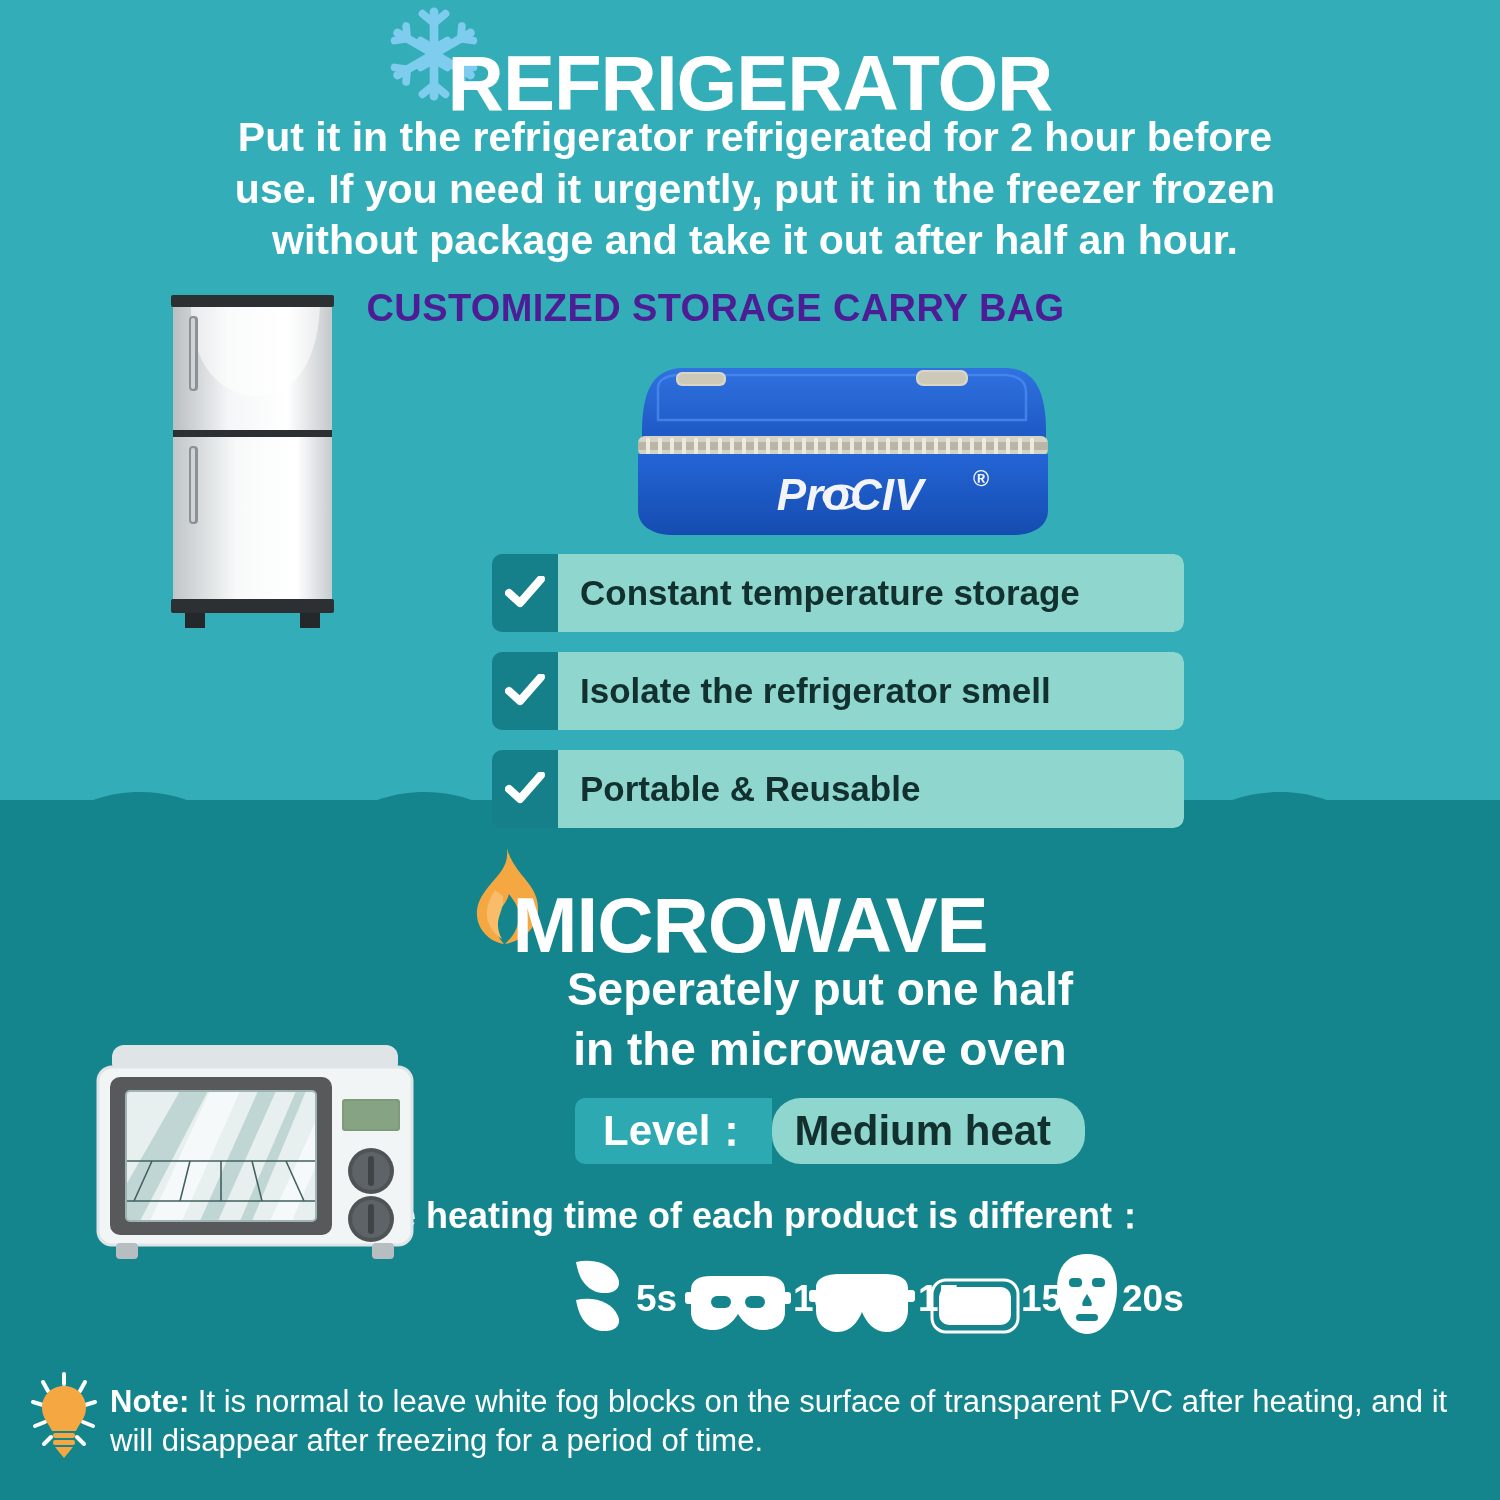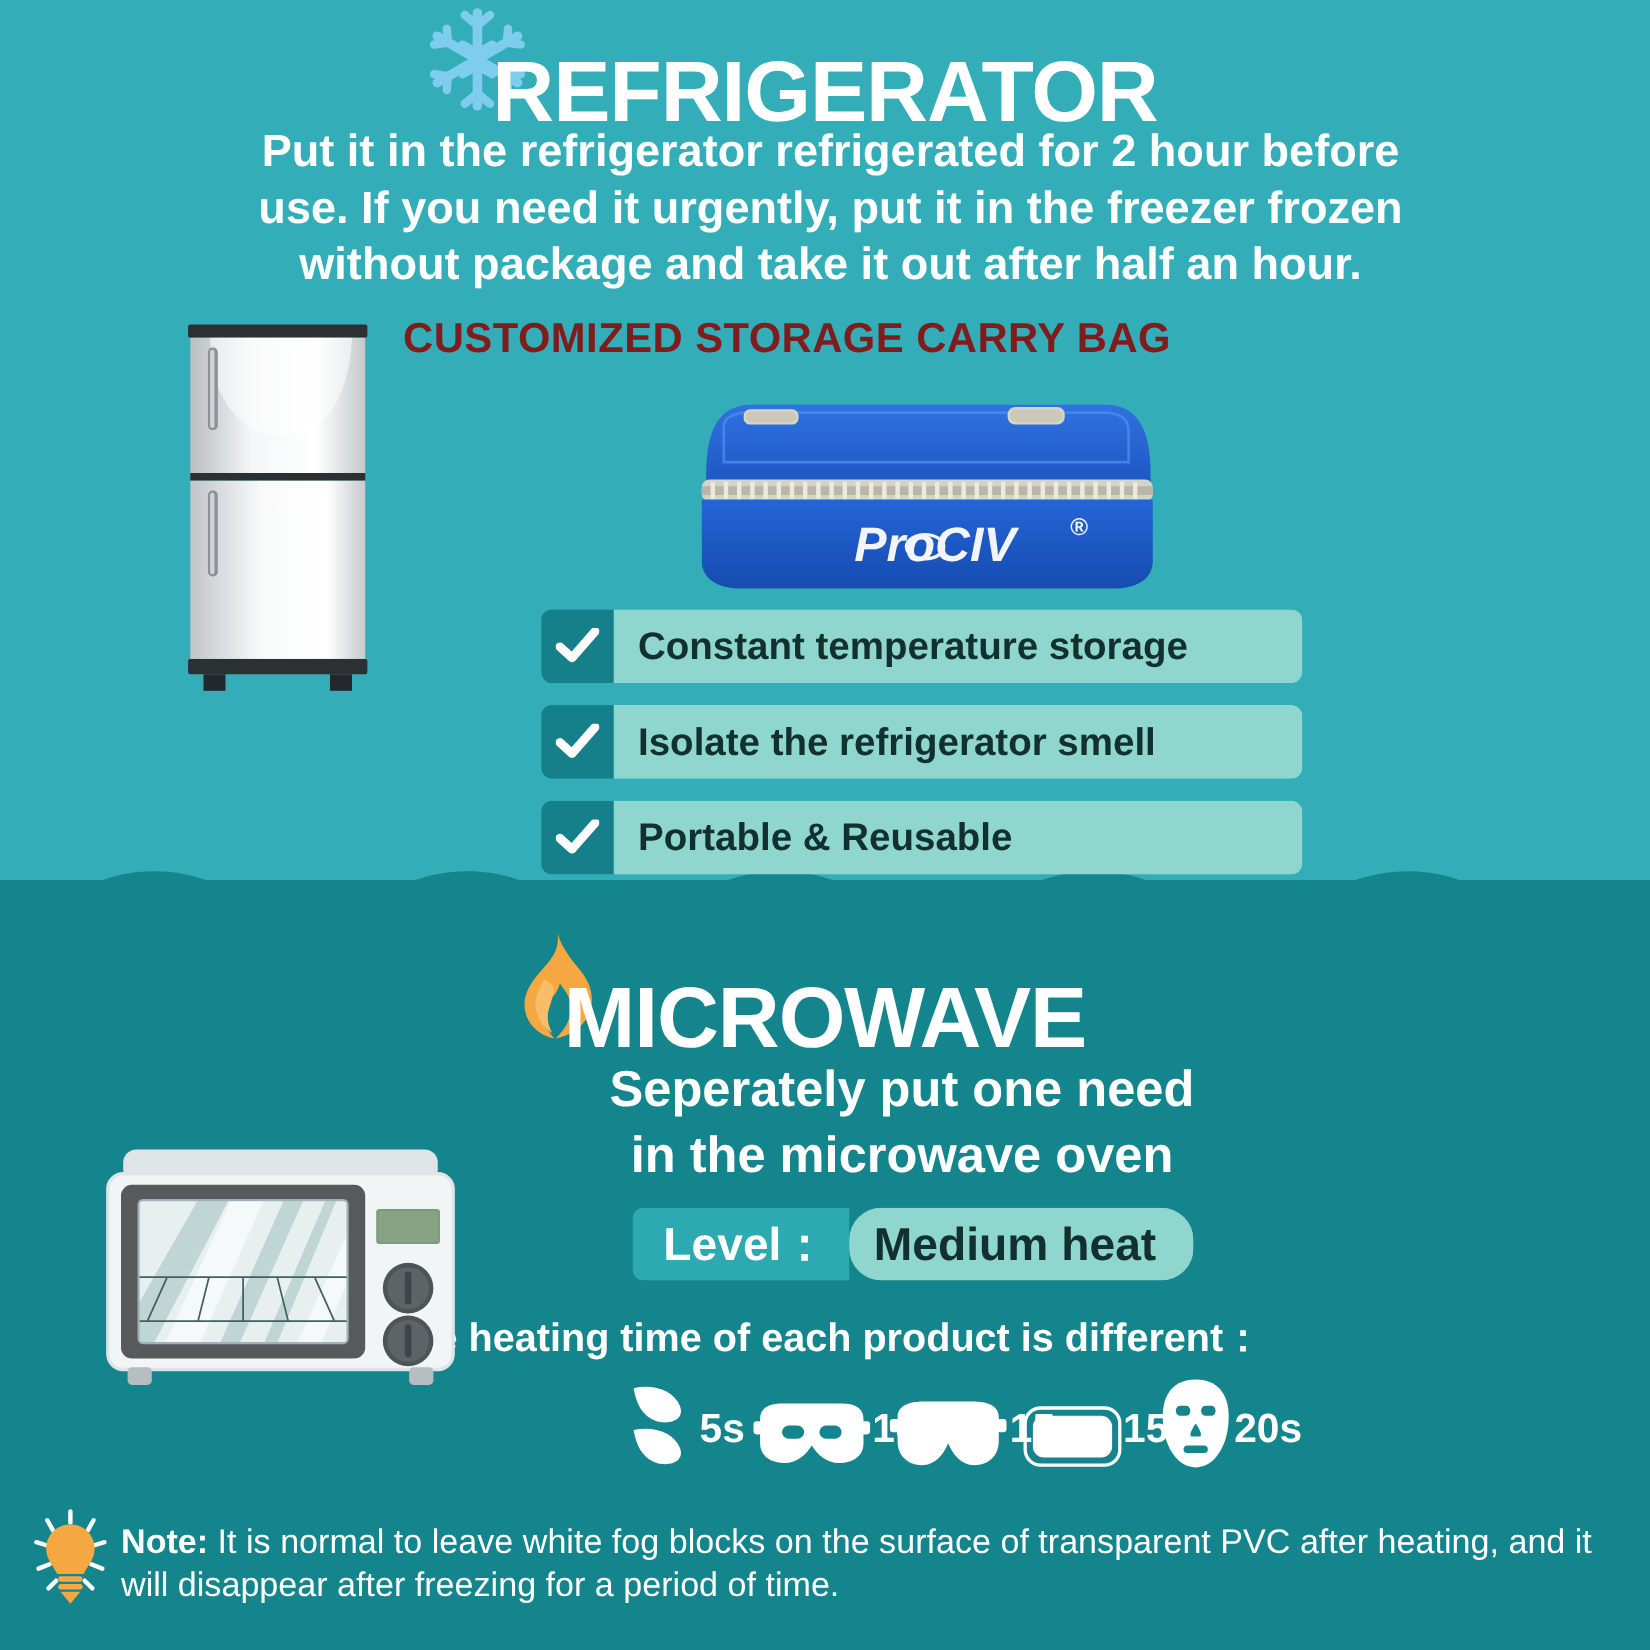--- a/index.html
+++ b/index.html
@@ -86,21 +86,21 @@
     font-size: 41px;
     font-weight: 600;
     line-height: 1.26;
   }
   .sec1-sub {
     position: absolute;
     left: 0;
     top: 287px;
     width: 1431px;
     text-align: center;
-    color: #7f1d1d;
+    color: #4c1d95;
     font-size: 38px;
     font-weight: bold;
     letter-spacing: 0.4px;
   }
   
   .fridge {
     position: absolute;
     left: 165px;
     top: 290px;
     width: 175px;
@@ -117,21 +117,21 @@
   
   .features {
     position: absolute;
     left: 492px;
     top: 554px;
     width: 700px;
   }
   .feature {
     display: flex;
     align-items: stretch;
-    height: 67px;
+    height: 78px;
     margin-bottom: 20px;
     border-radius: 10px;
     overflow: hidden;
     width: 692px;
   }
   .feature-check {
     width: 66px;
     background: #157f8a;
     display: flex;
     align-items: center;
@@ -432,21 +432,21 @@
     <div class="title-row">
       <svg class="flame-icon" viewBox="0 0 86 100">
         <path d="M48,2 C50,20 40,28 30,40 C21,51 17,60 18,70 C19,84 31,96 45,98 C36,88 34,78 38,69 C41,62 48,57 50,48 C56,56 60,62 60,70 C60,80 55,90 46,98 C64,95 78,82 79,65 C80,48 70,38 62,28 C55,19 50,11 48,2 Z" fill="#f5a742"></path>
         <path d="M36,44 C30,54 27,62 28,70 C29,80 35,88 43,93 C38,84 38,76 41,68 C43,62 45,56 44,50 C41,48 38,46 36,44 Z" fill="#f9bd6a"></path>
       </svg>
       <div class="big-title">MICROWAVE</div>
     </div>
   </div>
 
   <div class="sec2-body">
-    <div>Seperately put one need</div>
+    <div>Seperately put one half</div>
     <div>in the microwave oven</div>
   </div>
 
   <div class="level-pill">
     <div class="level-key">Level：</div>
     <div class="level-val">Medium heat</div>
   </div>
 
   <div class="heat-note">The heating time of each product is different：</div>
 

